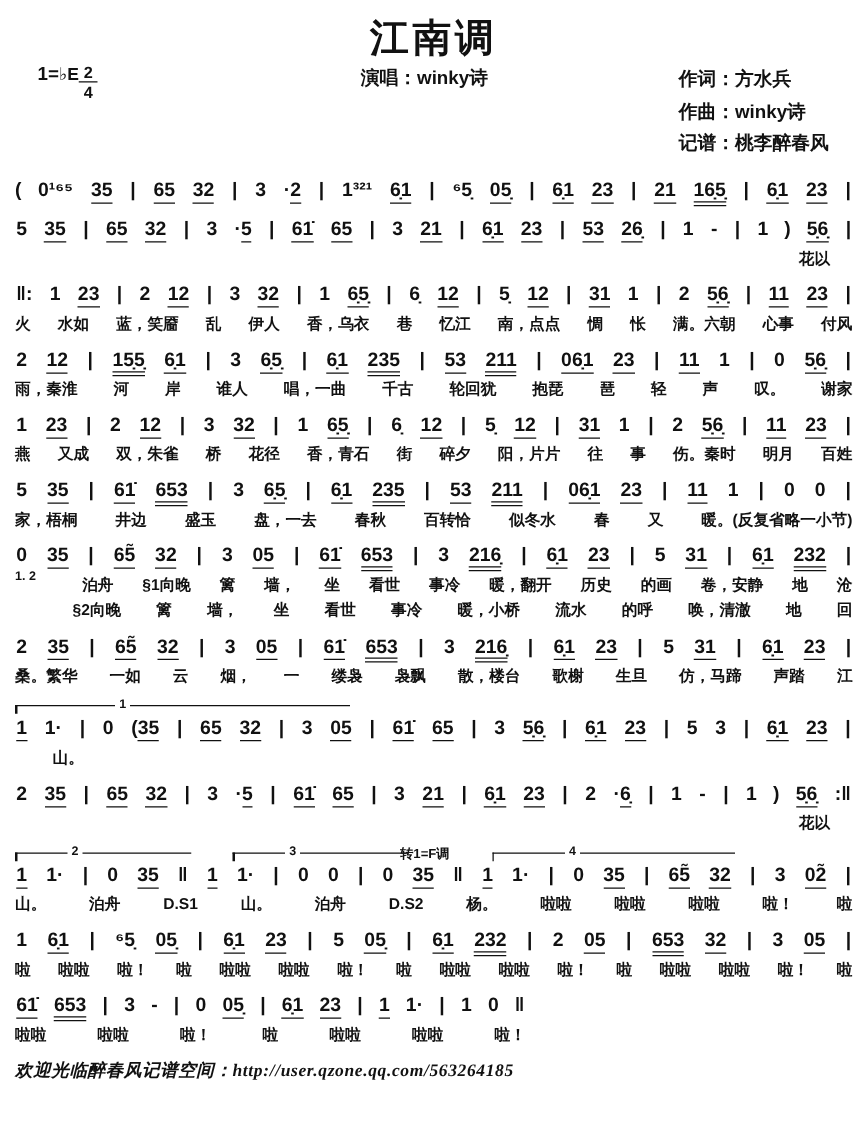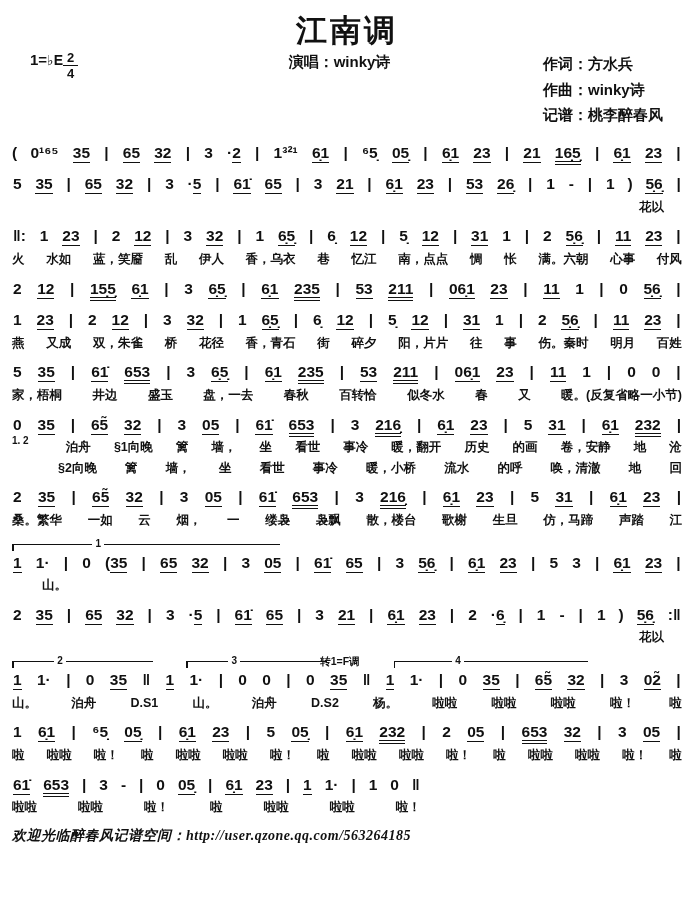--- a/index.html
+++ b/index.html
@@ -217,20 +217,35 @@
         <span class="note"><span class="u1">06̣1</span></span>
         <span class="note"><span class="u1">23</span></span>
         <span class="bar">|</span>
         <span class="note"><span class="u1">11</span></span>
         <span class="note">1</span>
         <span class="bar">|</span>
         <span class="note">0</span>
         <span class="note"><span class="u1">5̣6̣</span></span>
         <span class="bar">|</span>
       </div>
+      <div class="lyrics-row">
+        <span class="lyr">雨，秦淮</span>
+        <span class="lyr">河</span>
+        <span class="lyr">岸</span>
+        <span class="lyr">谁人</span>
+        <span class="lyr">唱，一曲</span>
+        <span class="lyr">千古</span>
+        <span class="lyr">轮回犹</span>
+        <span class="lyr">抱琵</span>
+        <span class="lyr">琶</span>
+        <span class="lyr">轻</span>
+        <span class="lyr">声</span>
+        <span class="lyr">叹。</span>
+        <span class="lyr">谢家</span>
+      </div>
     </div>
     <div class="system">
       <div class="notes-row">
         <span class="note">1</span>
         <span class="note"><span class="u1">23</span></span>
         <span class="bar">|</span>
         <span class="note">2</span>
         <span class="note"><span class="u1">12</span></span>
         <span class="bar">|</span>
         <span class="note">3</span>

